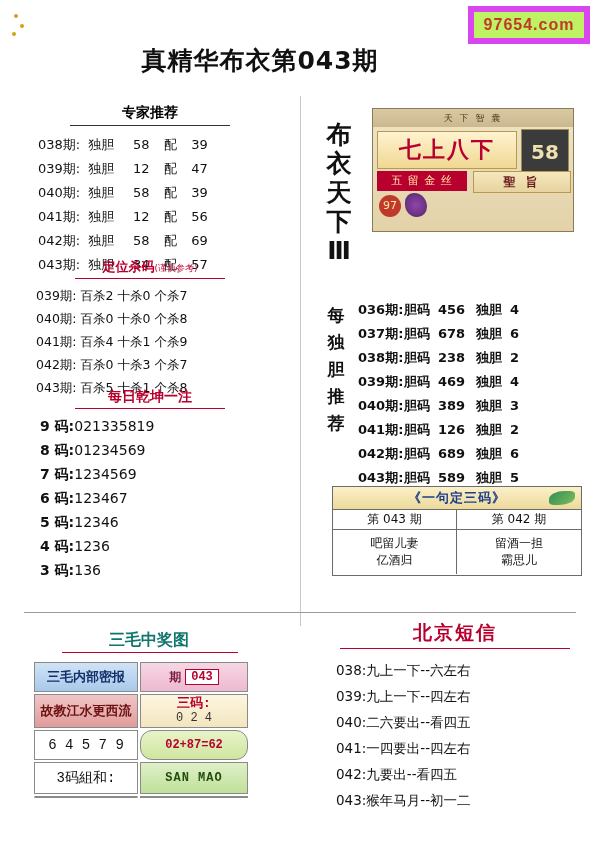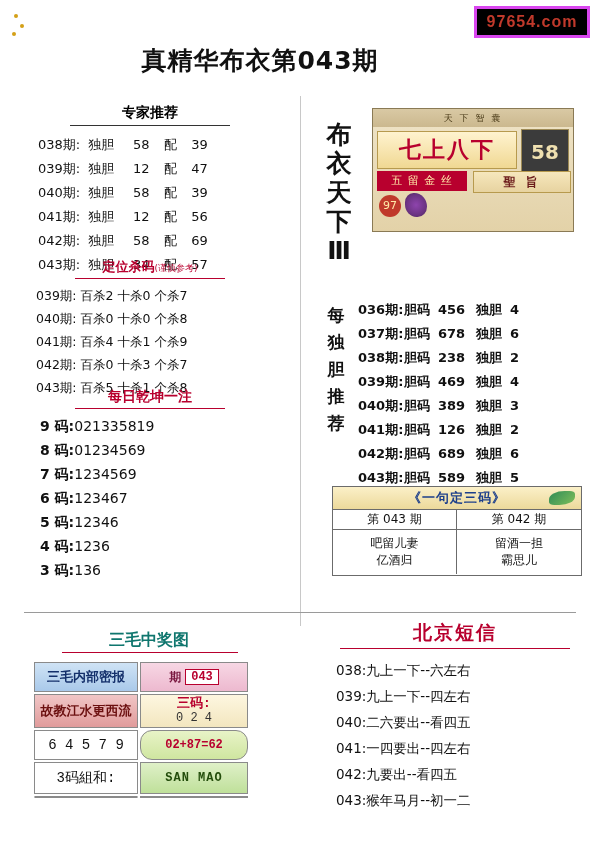--- a/index.html
+++ b/index.html
@@ -19,22 +19,22 @@
     left: 0; top: 0;
     width: 600px; height: 848px;
     background: #ffffff;
   }
   .watermark {
     position: absolute;
     right: 10px;
     top: 6px;
     width: 110px;
     height: 26px;
-    background: #000000;
-    border: 3px solid #d946ef;
+    background: #bef264;
+    border: 6px solid #d946ef;
     color: #c0392b;
     font-size: 16px;
     font-weight: bold;
     letter-spacing: 1px;
     text-align: center;
     line-height: 26px;
     font-family: "Liberation Sans", sans-serif;
   }
   .main-title {
     position: absolute;

